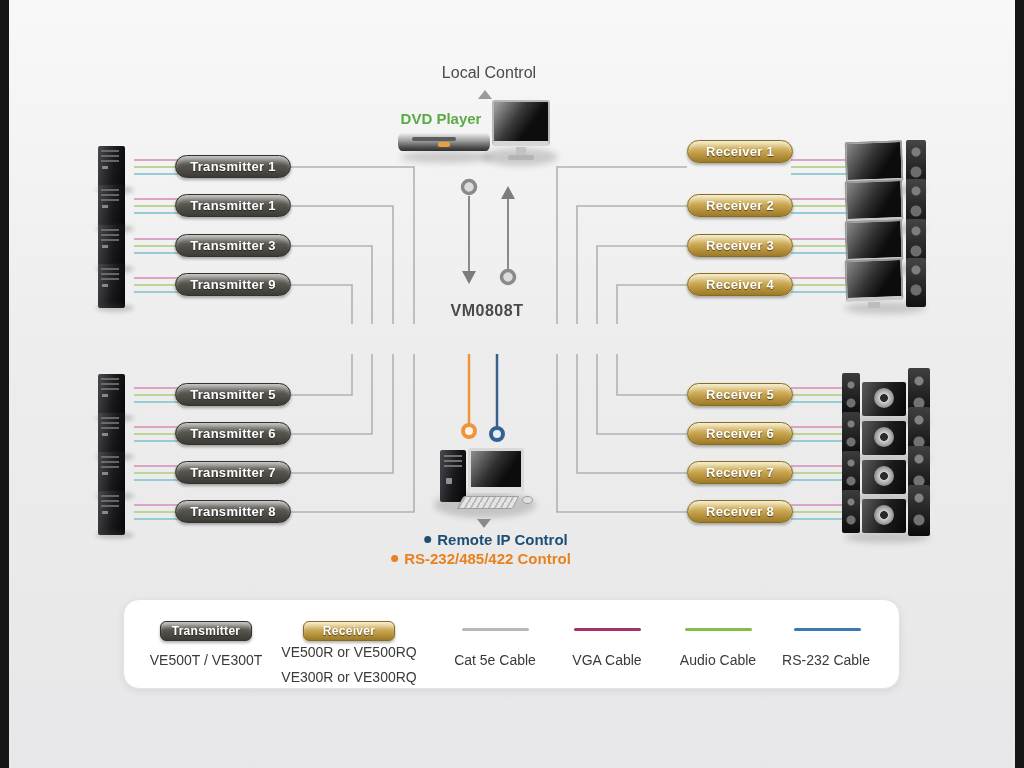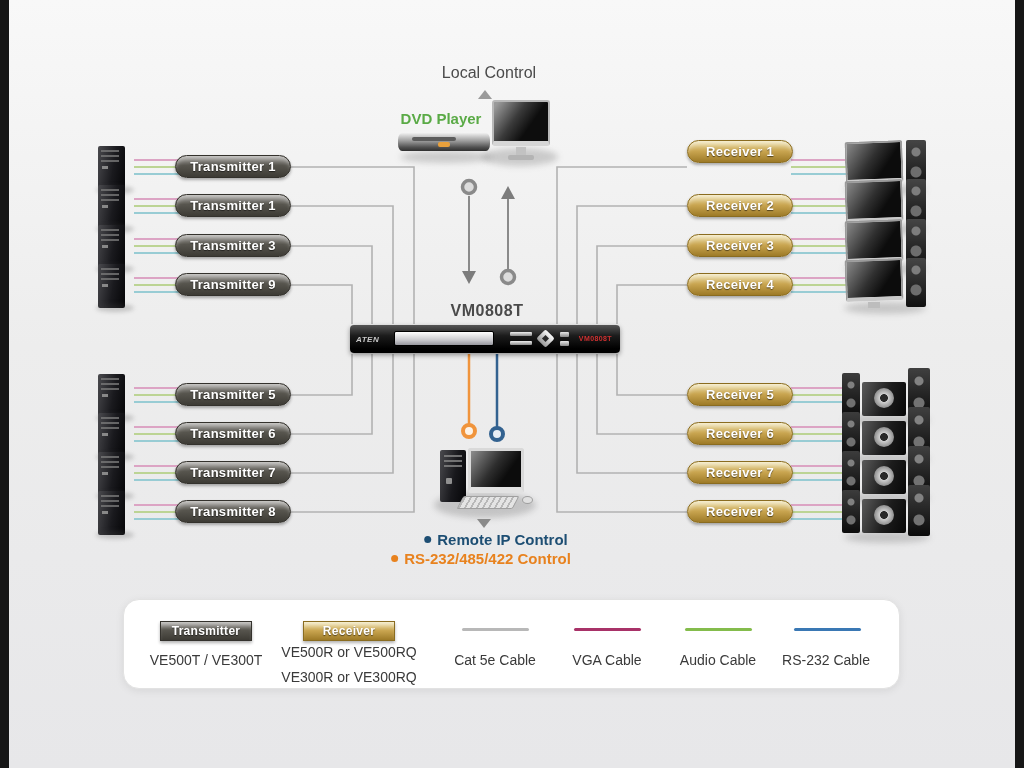--- a/index.html
+++ b/index.html
@@ -149,21 +149,21 @@
   .ctrl-line .dot{ width:7px; height:7px; border-radius:50%; display:inline-block; }
   .remote-ip{ left:496px; top:531px; color:#1d4e73; }
   .remote-ip .dot{ background:#1d4e73; }
   .serial-ctl{ left:481px; top:550px; color:#e8821e; }
   .serial-ctl .dot{ background:#e8821e; }
 
   
   .legend{ position:absolute; z-index:3; left:123px; top:599px; width:777px; height:90px;
            background:#fff; border:1px solid #e2e2e2; border-radius:16px;
            box-shadow:0 2px 8px rgba(0,0,0,.08); }
-  .legend .pill{ position:absolute; height:20px; width:92px; font-size:12px; border-radius:0; }
+  .legend .pill{ position:absolute; height:20px; width:92px; font-size:12px; border-radius:6px; }
   .legend .pill.t{ left:36px; top:21px; }
   .legend .pill.r{ left:179px; top:21px; }
   .legend .cap{ position:absolute; transform:translateX(-50%); font-size:14px; color:#3a3a3a;
                 white-space:nowrap; text-align:center; }
   .legend .swatch{ position:absolute; top:28px; width:67px; height:3px; border-radius:2px; }
 </style>
 </head>
 <body>
 
 <div class="stage">
@@ -337,31 +337,20 @@
     </div>
   <div class="stereo" style="top:485px">
       <div class="shadow"></div>
       <div class="spl"></div>
       <div class="unit"></div>
       <div class="cd"></div>
       <div class="spr"></div>
     </div>
 
   <div class="lbl center vm-label">VM0808T</div>
-  <div class="vmdev">
-    <div class="brand">ATEN</div>
-    <div class="lcd"></div>
-    <div class="bar1"></div>
-    <div class="bar2"></div>
-    <div class="dpad"></div>
-    <div class="dcore"></div>
-    <div class="sb1"></div>
-    <div class="sb2"></div>
-    <div class="badge">VM0808T</div>
-  </div>
 
   <div class="pc">
     <div class="shadow"></div>
     <div class="tw"></div>
     <div class="bays"></div>
     <div class="btn"></div>
     <div class="scr"></div>
     <div class="kb"></div>
     <div class="mouse"></div>
   </div>

